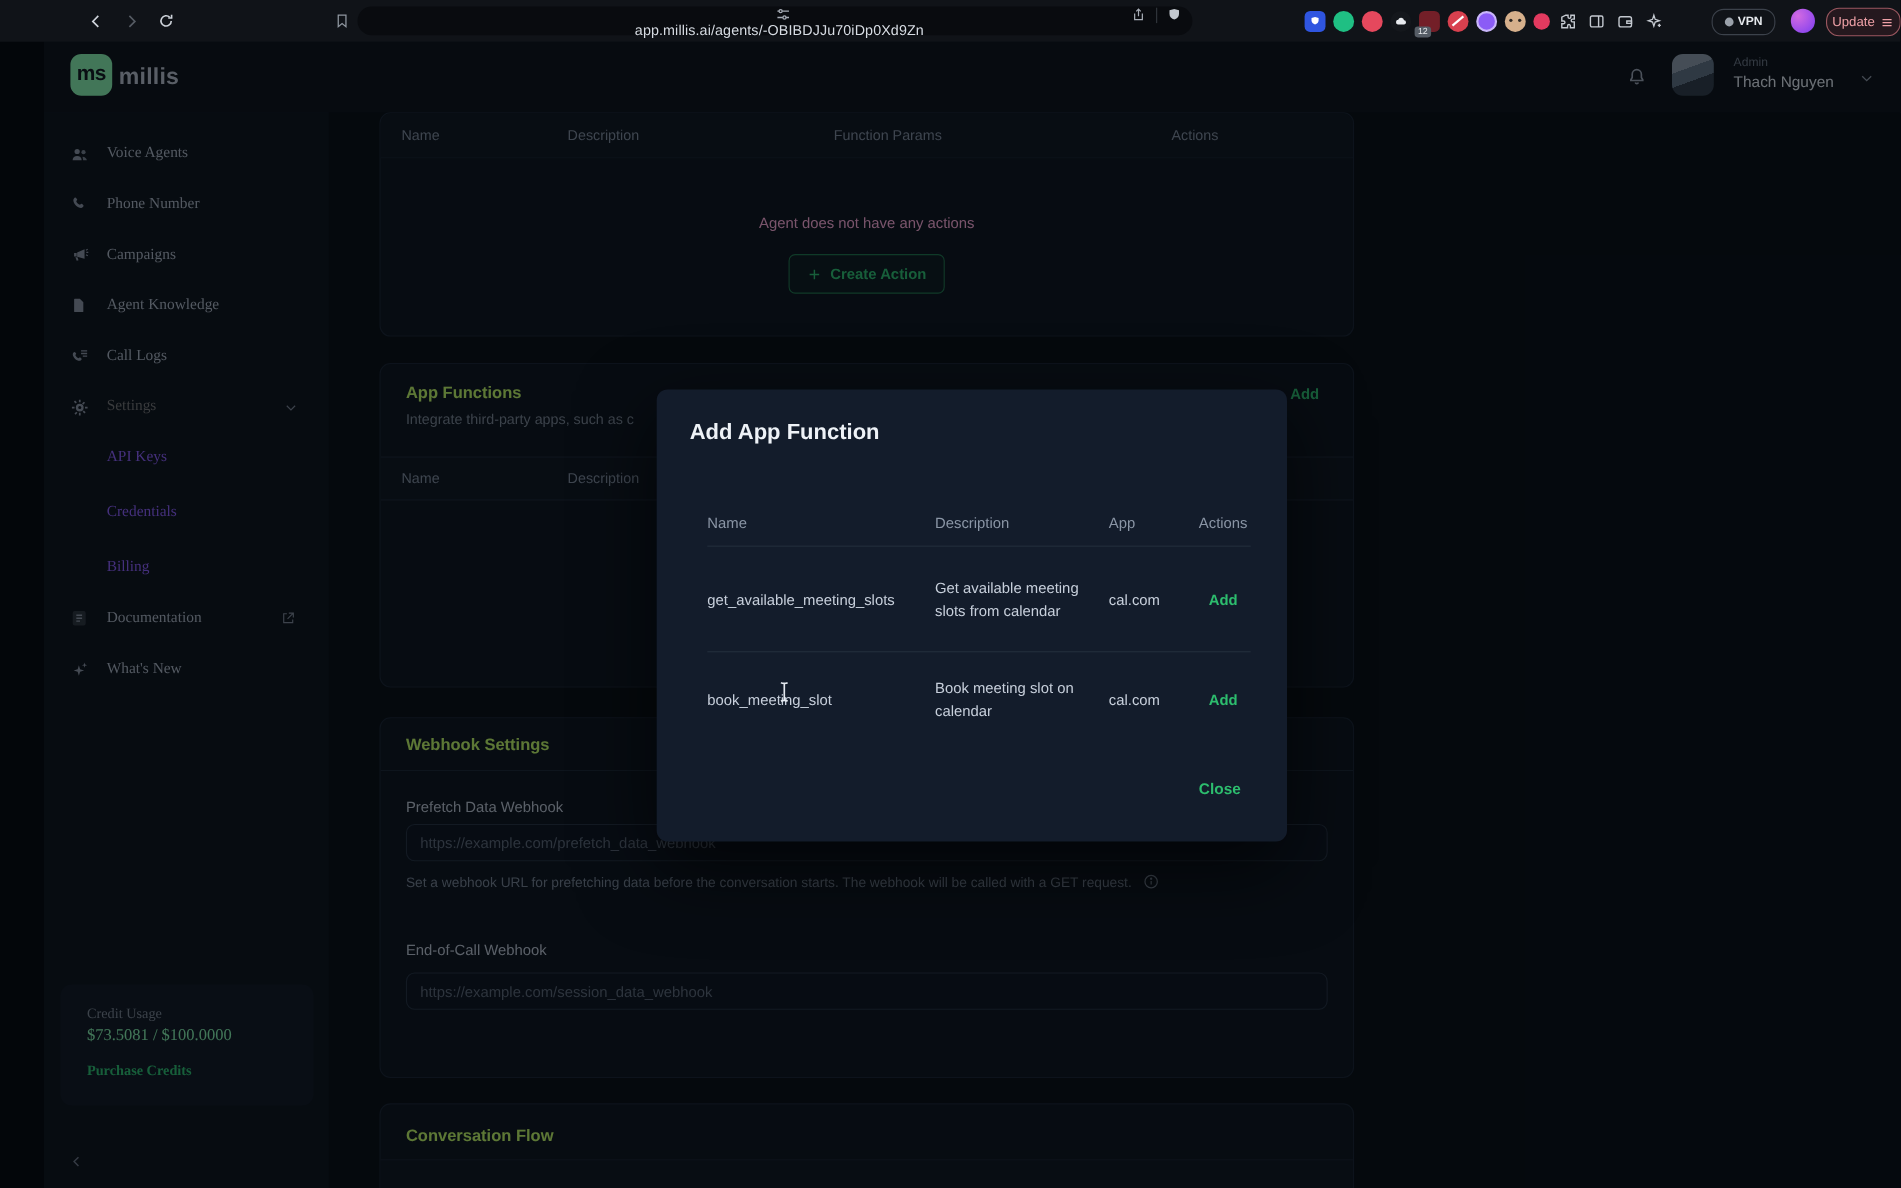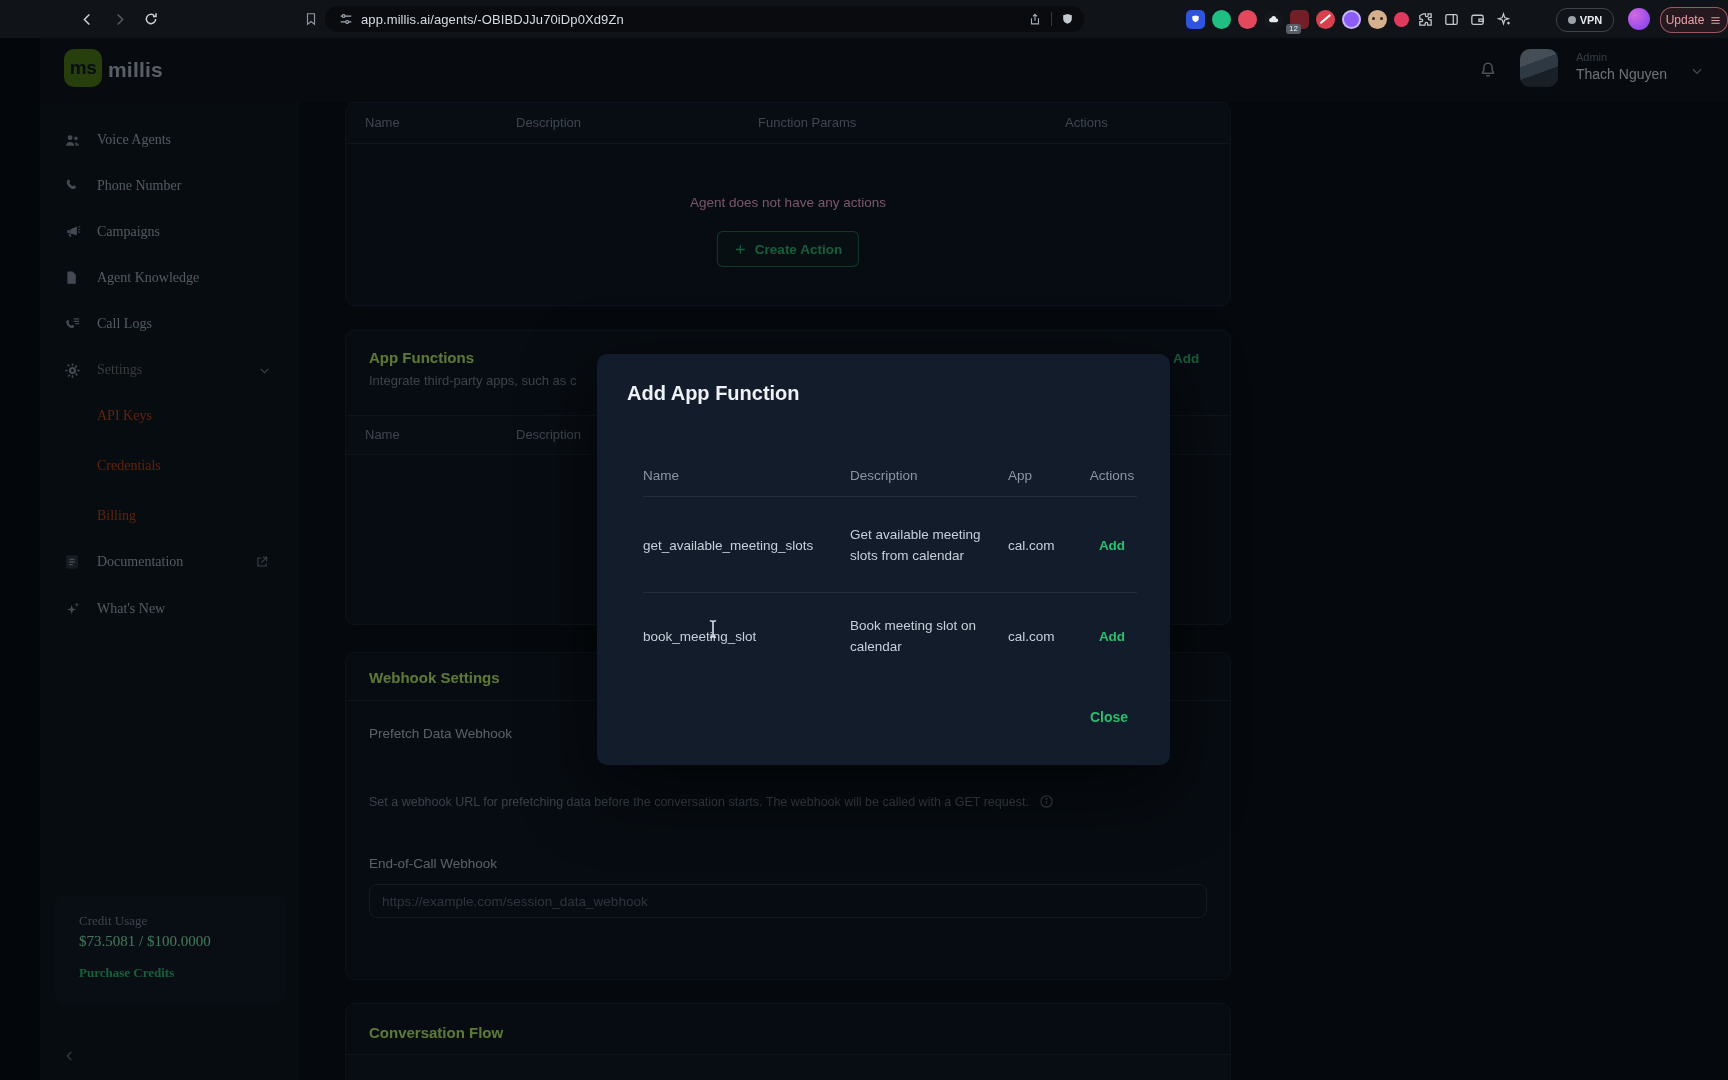--- a/index.html
+++ b/index.html
@@ -3,51 +3,51 @@
 <meta charset="utf-8">
 <style>
   html,body{margin:0;padding:0;background:#04060a;font-family:"Liberation Sans",sans-serif;-webkit-font-smoothing:antialiased;}
   .screen{position:relative;width:1728px;height:1080px;overflow:hidden;background:#04060a;color:#c6cdd8;}
   svg{display:block;}
 
   
   .browser-bar{position:absolute;left:0;top:0;width:1728px;height:38px;background:#101318;display:flex;align-items:center;z-index:30;}
   .nav-btn{width:26px;height:26px;display:flex;align-items:center;justify-content:center;color:#cdd2d9;}
   .nav-btn.dim{color:#555b63;}
-  .url-pill{position:absolute;left:325px;top:6px;width:759px;height:26px;border-radius:14px;background:#090b0f;display:flex;align-items:center;color:#d7dce3;}
+  .url-pill{position:absolute;left:325px;top:6px;width:759px;height:26px;border-radius:14px;background:#090b0f;display:flex;align-items:center;color:#d7dce3;flex-direction:column;}
   .url-text{font-size:13px;color:#d7dce3;margin-left:8px;letter-spacing:.1px;}
   .pill-right{position:absolute;right:10px;display:flex;align-items:center;gap:9px;color:#a7adb6;}
   .v-sep{width:1px;height:14px;background:#33383f;}
   .ext-row{position:absolute;left:1186px;top:0;height:38px;display:flex;align-items:center;gap:7px;}
   .ext{width:19px;height:19px;border-radius:50%;position:relative;}
   .ext.sq{border-radius:5px;}
   .badge12{position:absolute;left:-4px;bottom:-5px;background:#565d66;color:#e8ebee;font-size:8px;line-height:10px;padding:0 3px;border-radius:3px;}
   .vpn-pill{position:absolute;left:1556px;top:8px;width:56px;height:22px;border:1px solid #3c424b;border-radius:11px;display:flex;align-items:center;justify-content:center;gap:4px;color:#e7eaee;font-size:11px;font-weight:bold;}
   .vpn-dot{width:8px;height:8px;border-radius:50%;background:#9aa1aa;}
   .profile-circle{position:absolute;left:1628px;top:8px;width:22px;height:22px;border-radius:50%;background:radial-gradient(circle at 30% 30%,#d36ae2,#7b3df0);}
   .update-pill{position:absolute;left:1660px;top:7px;width:66px;height:24px;border:1px solid rgba(235,130,140,.6);background:rgba(150,55,65,.16);border-radius:12px;display:flex;align-items:center;justify-content:center;gap:5px;color:#efa0a7;font-size:12px;}
 
   
   .left-strip{position:absolute;left:0;top:38px;width:40px;bottom:0;background:#04060a;}
   .app-header{position:absolute;left:40px;top:38px;width:1688px;height:64px;background:#0c1016;border-bottom:1px solid #121a24;}
-  .logo-badge{position:absolute;left:24px;top:11px;width:38px;height:38px;border-radius:10px;background:#4d7c0f;color:#10151c;font-size:19px;font-weight:bold;display:flex;align-items:center;justify-content:center;letter-spacing:-.5px;}
+  .logo-badge{position:absolute;left:24px;top:11px;width:38px;height:38px;border-radius:10px;background:#86efac;color:#10151c;font-size:19px;font-weight:bold;display:flex;align-items:center;justify-content:center;letter-spacing:-.5px;}
   .logo-text{position:absolute;left:68px;top:20px;font-size:21px;font-weight:bold;color:#b6bdc8;letter-spacing:.2px;}
   .bell{position:absolute;left:1438px;top:22px;color:#99a2b0;}
   .avatar{position:absolute;left:1480px;top:11px;width:38px;height:38px;border-radius:10px;background:linear-gradient(160deg,#8d9aa8 0 35%,#5e6f80 35% 60%,#2e3a46 60% 100%);}
   .role-txt{position:absolute;left:1536px;top:13px;font-size:11px;color:#68727f;}
   .user-txt{position:absolute;left:1536px;top:28px;font-size:14px;color:#dde3ea;}
   .hdr-chev{position:absolute;left:1650px;top:26px;color:#8b94a1;}
 
   
   .sidebar{position:absolute;left:40px;top:102px;width:259px;bottom:0;background:#0c1118;border-right:1px solid #10161f;font-family:Liberation Serif, serif;}
   .side-item{position:absolute;left:0;width:259px;height:46px;display:flex;align-items:center;}
   .s-icon{width:19px;height:19px;margin-left:23px;color:#8a93a1;flex:none;}
   .s-label{margin-left:15px;font-size:14px;color:#a9b2bf;}
   .s-label.bright{color:#737373;}
-  .side-item.sub .s-label{margin-left:57px;color:#c2410c;}
+  .side-item.sub .s-label{margin-left:57px;color:#8b5cf6;}
   .item-chev{position:absolute;right:28px;color:#77818f;}
   .ext-link{position:absolute;right:30px;color:#7b8492;}
   .credit-box{position:absolute;left:15px;top:793px;width:230px;height:110px;border-radius:10px;background:#0f1620;}
   .credit-label{position:absolute;left:24px;top:18px;font-size:13px;color:#79828f;}
   .credit-amount{position:absolute;left:24px;top:38px;font-size:15px;color:#86efac;}
   .credit-link{position:absolute;left:24px;top:70px;font-size:13px;font-weight:bold;color:#2dbd6e;}
   .collapse-chev{position:absolute;left:22px;bottom:16px;color:#6a7382;}
 
   
   .main-bg{position:absolute;left:299px;top:102px;right:0;bottom:0;background:#070b10;}
@@ -360,20 +360,21 @@
       <span class="t-col" style="left:19px;line-height:38px">Name</span>
       <span class="t-col" style="left:170px;line-height:38px">Description</span>
     </div>
   </div>
 
   <div class="card" style="left:345px;top:652px;width:884px;height:326px">
     <div class="card-title" style="top:16px">Webhook Settings</div>
     <div class="divider" style="top:47px"></div>
 
     <div class="field-label" style="top:73px">Prefetch Data Webhook</div>
+    <input class="wh-input" style="top: 96px;" type="text" placeholder="https://example.com/prefetch_data_webhook">
     <div class="help-row" style="top:141px">
       <span>Set a webhook URL for prefetching data before the conversation starts. The webhook will be called with a GET request.</span>
       <svg width="15" height="15" viewBox="0 0 24 24" fill="none" stroke="currentColor" stroke-width="1.8">
           <circle cx="12" cy="12" r="9"></circle>
           <path d="M12 11v5"></path>
           <circle cx="12" cy="7.6" r="0.8" fill="currentColor"></circle>
         </svg>
     </div>
 
     <div class="field-label" style="top:203px">End-of-Call Webhook</div>

